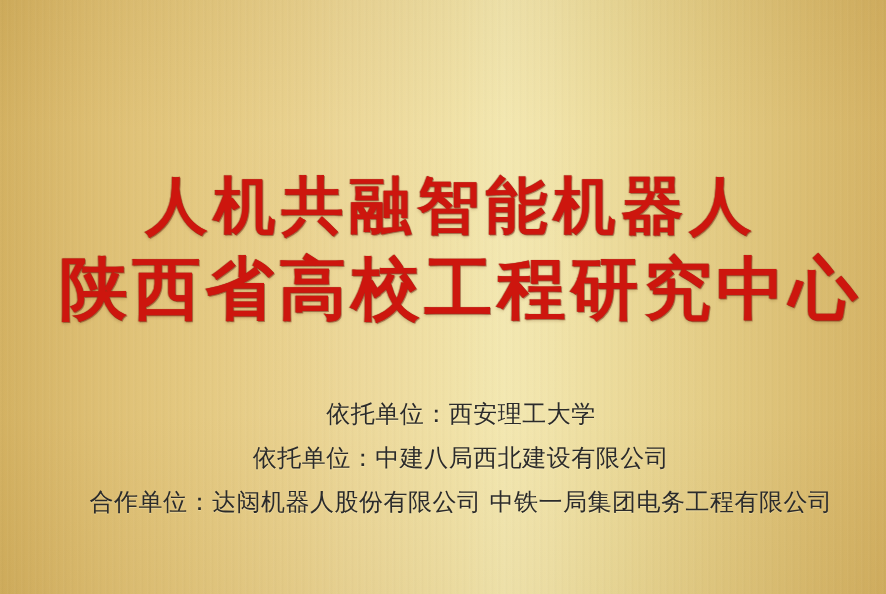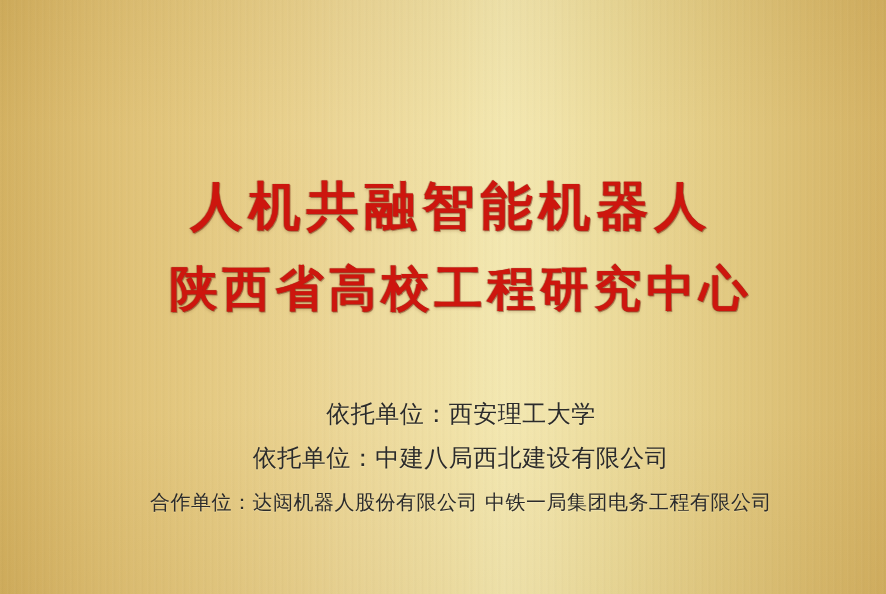--- a/index.html
+++ b/index.html
@@ -99,28 +99,28 @@
     letter-spacing: 4px;
     white-space: nowrap;
     text-shadow:
       0 0 1px rgba(120, 18, 8, 0.65),
       1px 1px 0 rgba(110, 22, 10, 0.40),
       -1px 0 0 rgba(150, 25, 12, 0.30),
       0 2px 3px rgba(90, 50, 10, 0.22);
   }
 
   .title-line-1 {
-    font-size: 52px;
+    font-size: 62px;
     line-height: 76px;
     letter-spacing: 6px;
     padding-left: 17px;
   }
 
   .title-line-2 {
-    font-size: 48px;
+    font-size: 68px;
     line-height: 80px;
     letter-spacing: 5px;
     margin-top: 4px;
     margin-left: 36px;
   }
 
   
   .subtitle-block {
     position: absolute;
     left: 0;
@@ -145,21 +145,21 @@
     letter-spacing: 0.5px;
   }
 
   .sub-line-2 {
     font-size: 24px;
     line-height: 44px;
     letter-spacing: 0.5px;
   }
 
   .sub-line-3 {
-    font-size: 20px;
+    font-size: 24px;
     line-height: 44px;
     letter-spacing: 0.5px;
   }
 </style>
 </head>
 <body>
 
 <div id="plaque">
   <div class="content">
 

